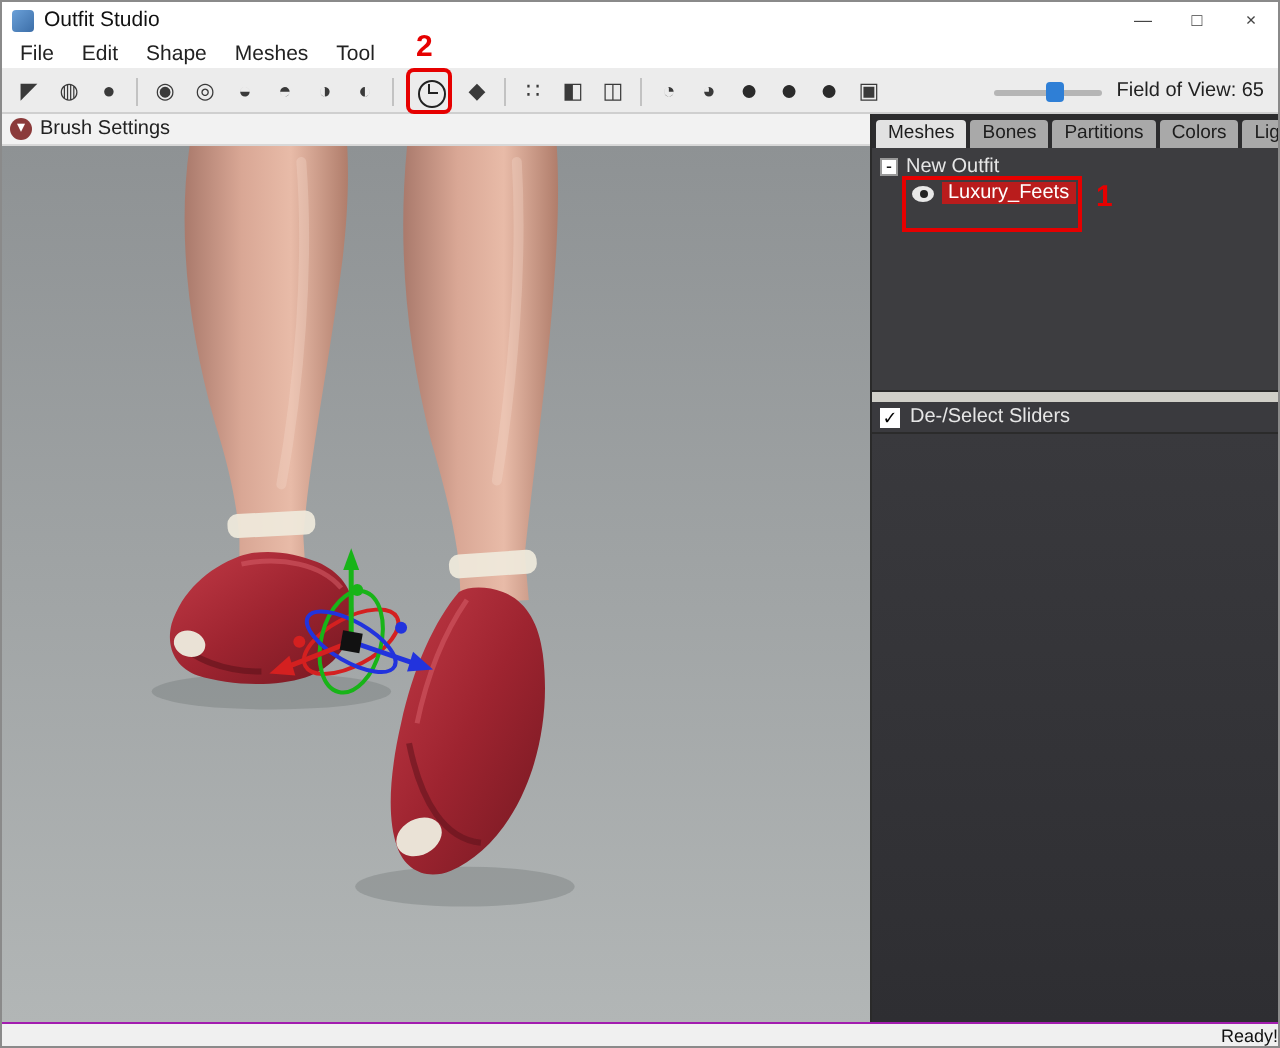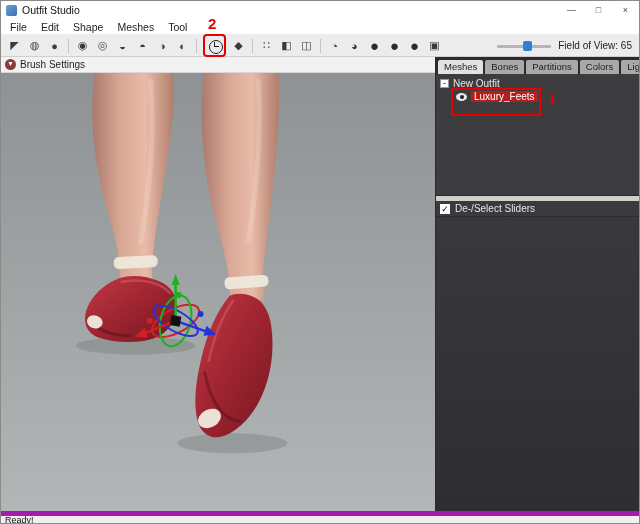--- a/index.html
+++ b/index.html
@@ -87,22 +87,22 @@
   .anno-1 { position:absolute; left:112px; top:16px; }
 
   .splitter { height:5px; background:#d0cfc8; flex:0 0 auto; }
   .sliders-header { height:16px; background:#3a3a3e; display:flex; align-items:center; gap:5px;
     padding-left:4px; border-bottom:1px solid #2b2b2b; flex:0 0 auto; }
   .checkbox { width:10px; height:10px; background:#fff; color:#000; font-size:9px; line-height:10px;
     text-align:center; flex:0 0 auto; }
   .sliders-body { flex:1 1 auto; background:linear-gradient(#39393d,#2e2e32); }
 
   
-  .statusbar { height:12px; background:#f0f0f0; border-top:5px solid #a21caf;
-    display:flex; align-items:center; padding-left:4px; font-size:9px; color:#111; flex:0 0 auto; }
+  .statusbar { height:12px; background:#f0f0f0; border-top:1px solid #a21caf;
+    display:flex; align-items:center; padding-left:4px; font-size:9px; color:#111; flex:0 0 auto;justify-content:flex-end; }
 </style>
 </head>
 <body>
 
 <div class="window">
 
   <div class="titlebar">
     <span class="app-icon"></span>
     <span class="title-text">Outfit Studio</span>
     <span class="winbtn">—</span>

